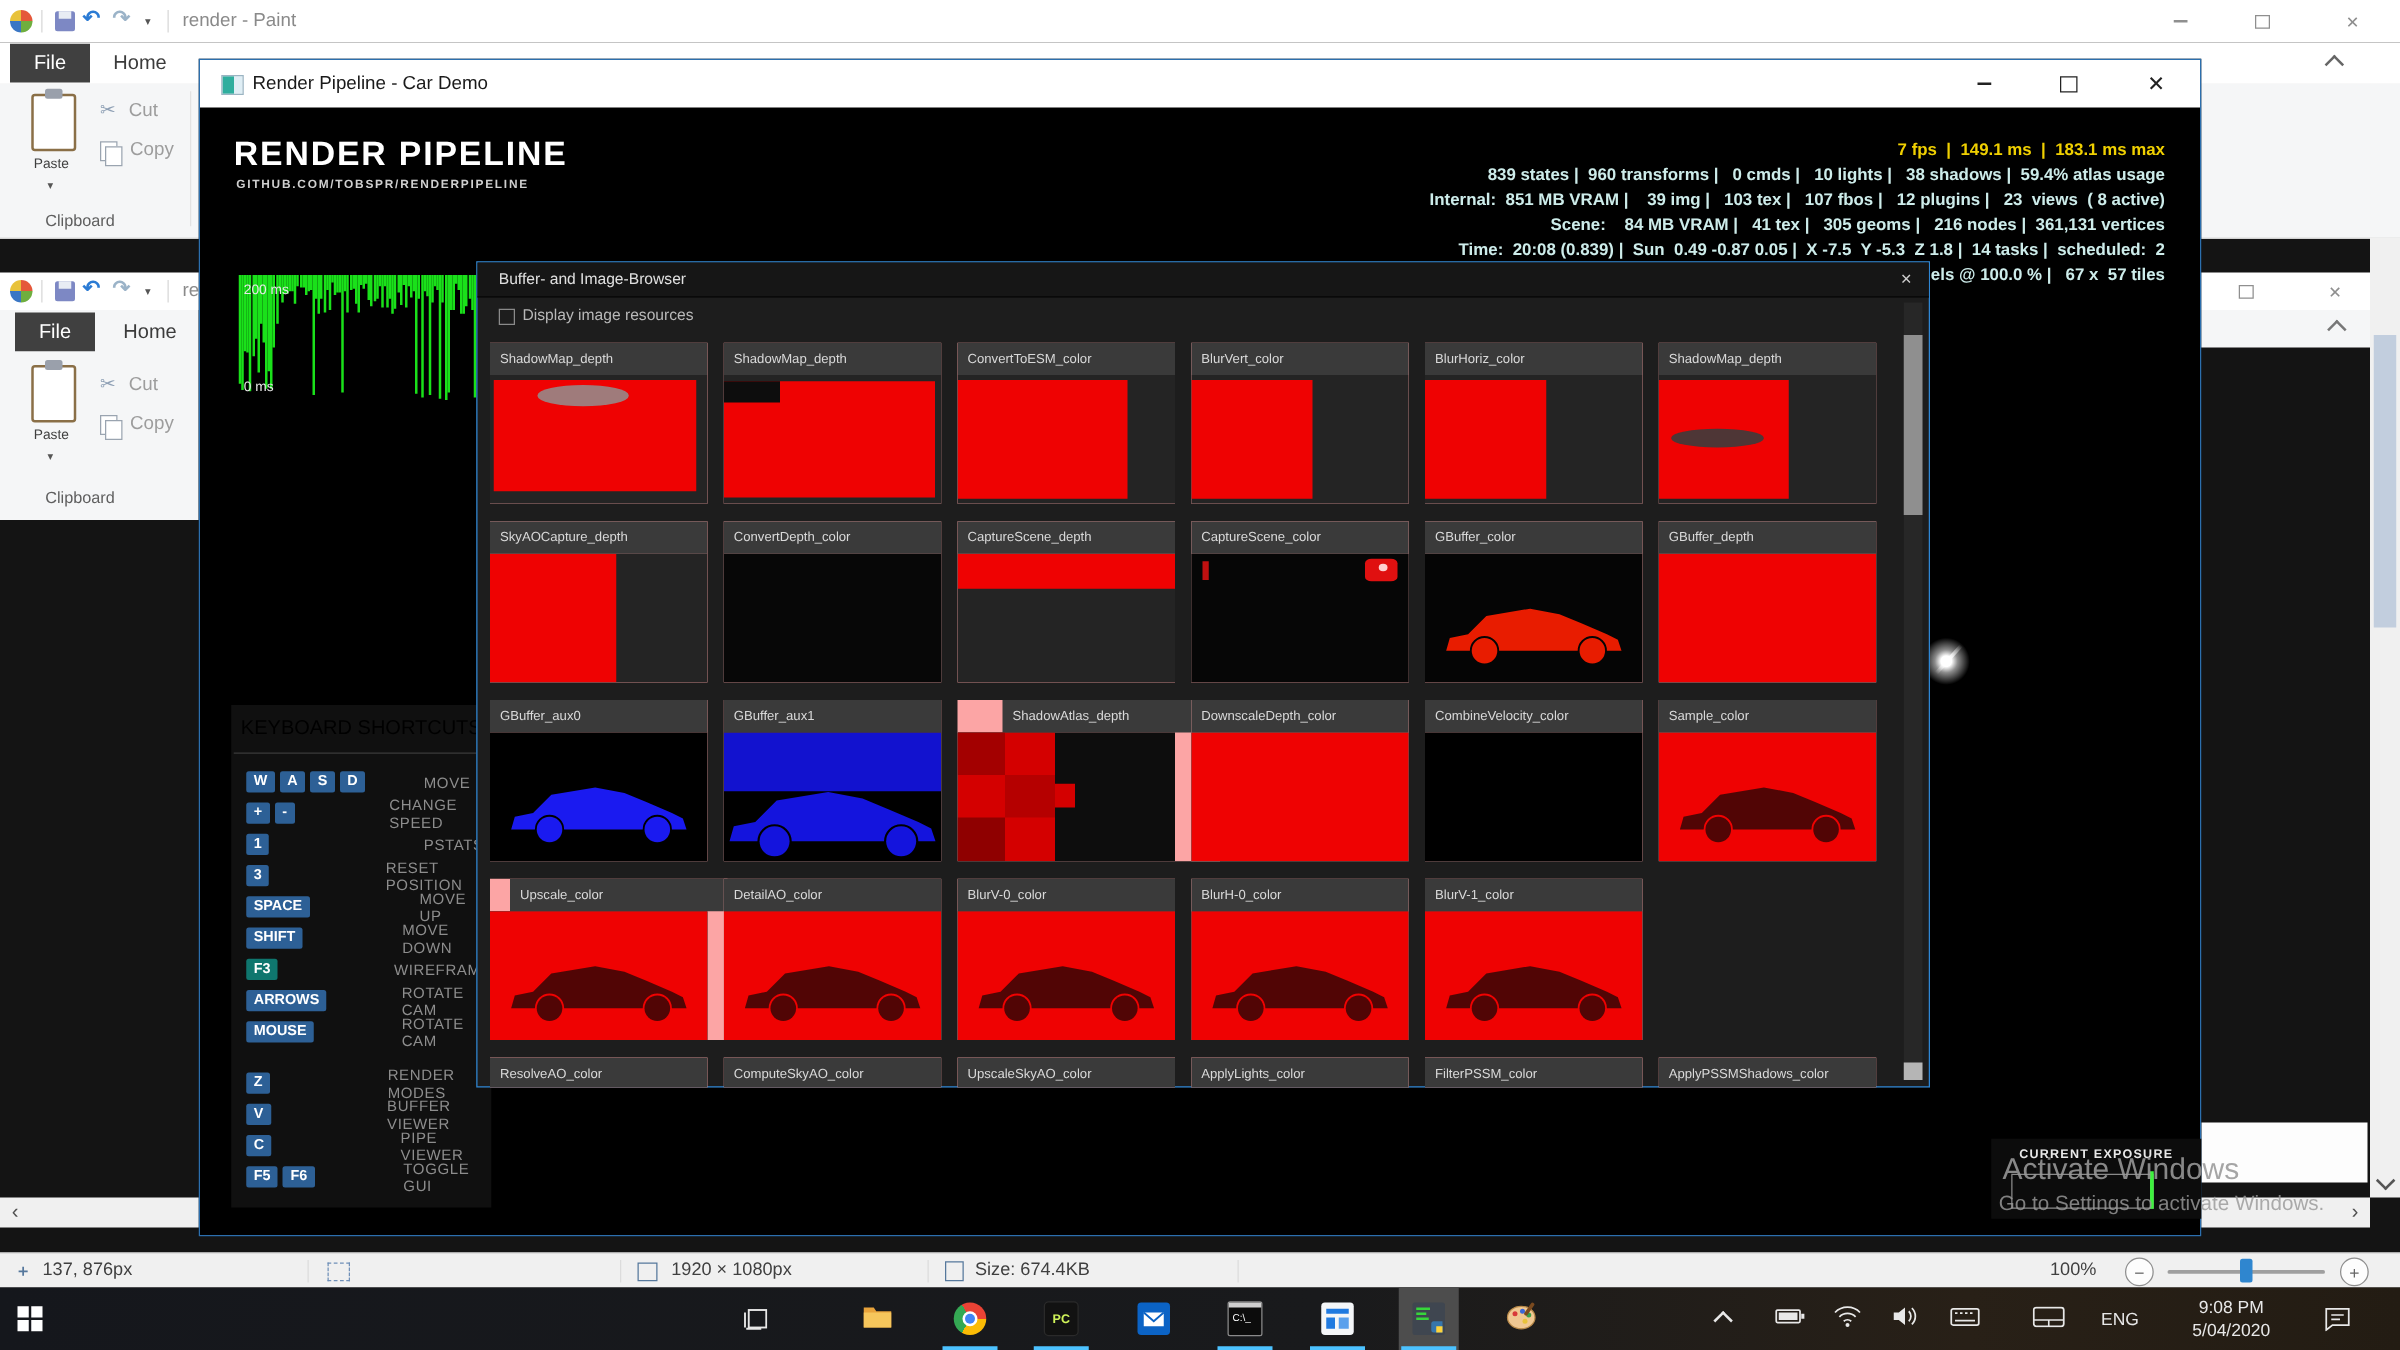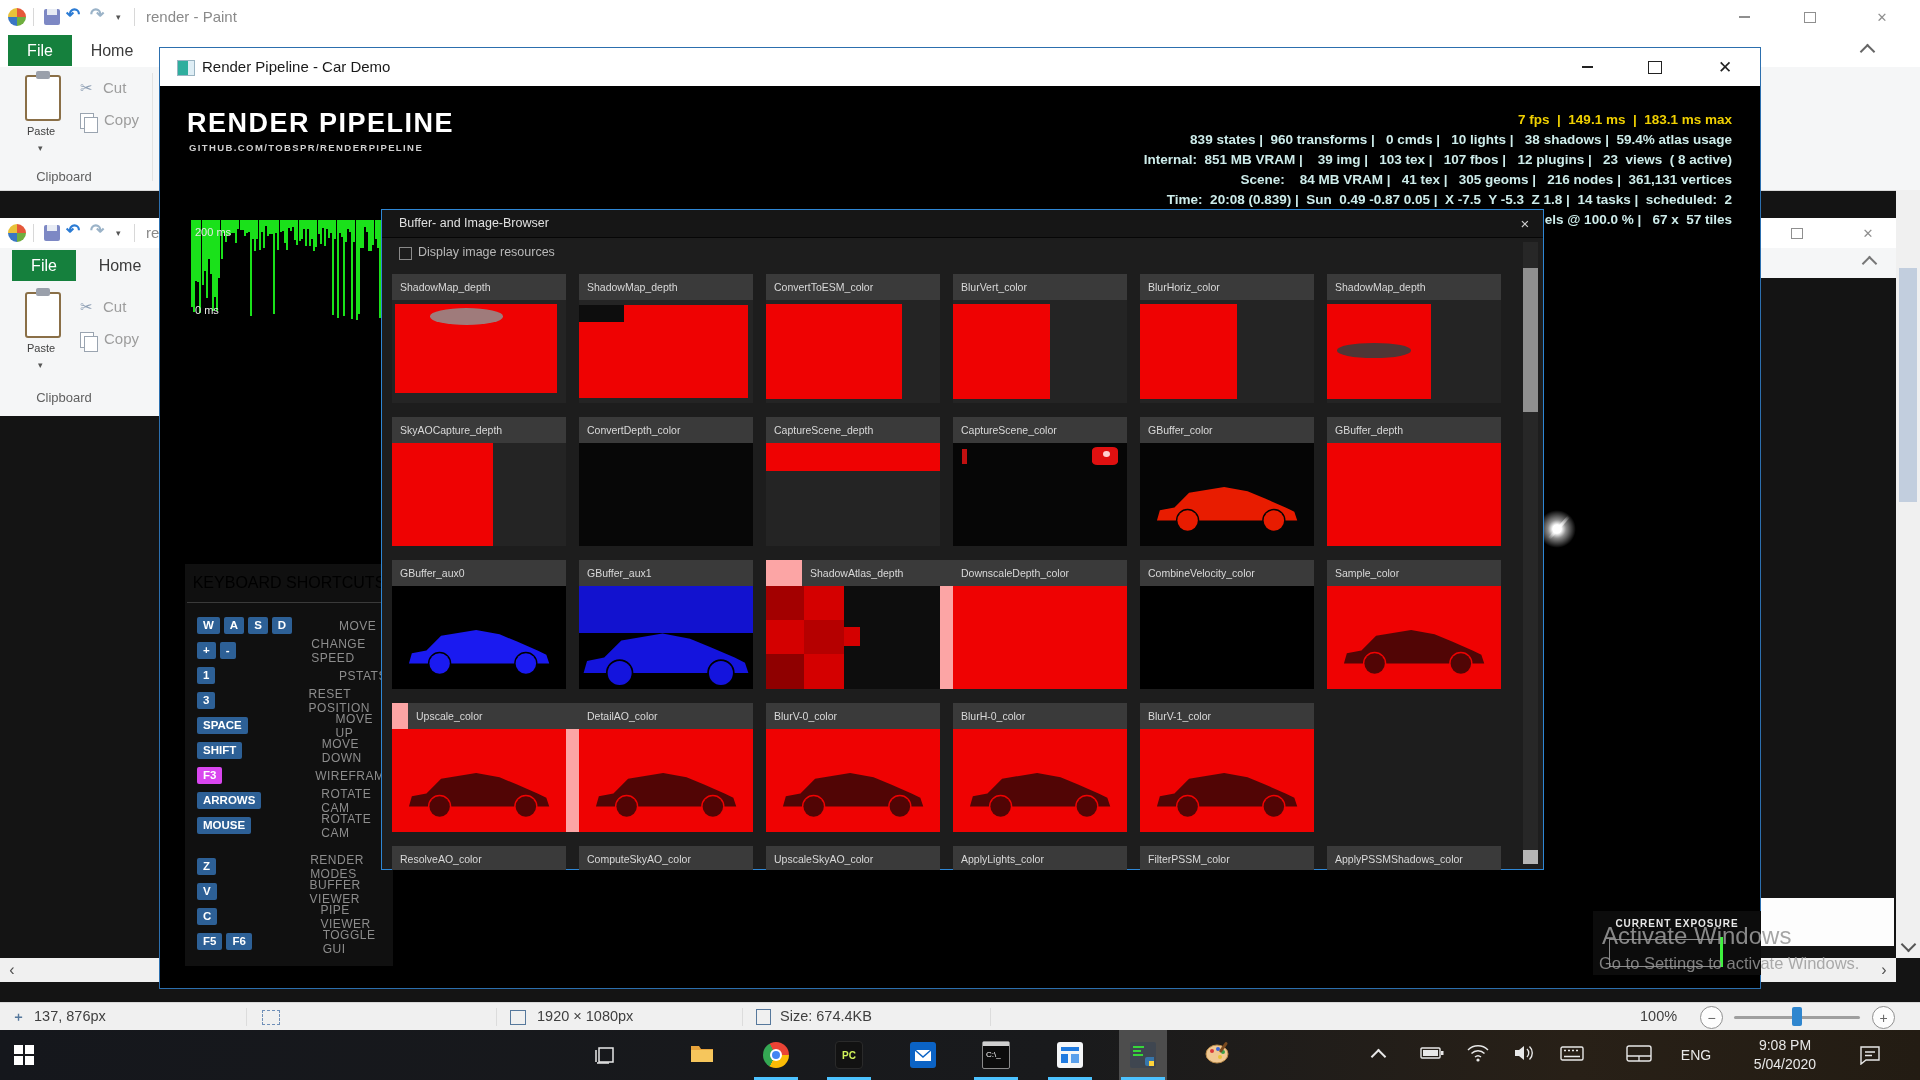--- a/index.html
+++ b/index.html
@@ -9,21 +9,21 @@
   .ctr{display:flex;align-items:center;justify-content:center;}
   
   .pt-titlebar{left:0;top:0;width:1920px;height:34px;background:#fff;}
   .pt-title{color:#8a8a8a;font-size:15px;line-height:34px;}
   .qat-sep{width:1px;height:18px;background:#d8d8d8;top:8px;}
   .winbtn{width:56px;height:34px;color:#8f8f8f;font-size:13px;}
   .minbar{width:11px;height:2px;background:currentColor;}
   .maxbox{width:10px;height:9px;border:1px solid currentColor;}
   .ribbon-tabs{left:0;top:34px;width:1920px;height:33px;background:#fff;border-bottom:1px solid #e3e3e3;}
   .ribbon-body{left:0;top:67px;width:1920px;height:123px;background:#f5f6f7;border-bottom:1px solid #d9d9d9;}
-  .tab-file{background:#15803d;color:#fff;font-size:16px;}
+  .tab-file{background:#404040;color:#fff;font-size:16px;}
   .tab-plain{color:#3b3b3b;font-size:16px;}
   .chev-up{width:9px;height:9px;border-left:2px solid #666;border-top:2px solid #666;transform:rotate(45deg);}
   .chev-down{width:9px;height:9px;border-left:2px solid #555;border-top:2px solid #555;transform:rotate(225deg);}
   .rb-label{font-size:11px;color:#3f3f3f;}
   .rb-label-dis{font-size:15px;color:#9d9d9d;}
   .grp-label{font-size:13px;color:#5f5f5f;}
   .clipico{position:absolute;width:32px;height:42px;background:#fff;border:2px solid #8a6f47;border-radius:3px;}
   .clipico:before{content:"";position:absolute;top:-6px;left:50%;transform:translateX(-50%);width:14px;height:8px;background:#9aa0ab;border-radius:2px;}
   .copyico{width:12px;height:14px;border:1px solid #9aa4b0;background:#fff;}
   .copyico:before{content:"";position:absolute;margin-left:3px;margin-top:3px;width:12px;height:14px;border:1px solid #9aa4b0;background:#fff;}
@@ -356,21 +356,21 @@
             <div class="sc-action">MOVE UP</div>
           </div>
           <div class="sc-row">
             <div class="sc-keys">
               <div class="kcap" style="background: rgb(45, 96, 150);">SHIFT</div>
             </div>
             <div class="sc-action">MOVE DOWN</div>
           </div>
           <div class="sc-row">
             <div class="sc-keys">
-              <div class="kcap" style="background: #d946ef;">F3</div>
+              <div class="kcap" style="background: #0f766e;">F3</div>
             </div>
             <div class="sc-action">WIREFRAME</div>
           </div>
           <div class="sc-row">
             <div class="sc-keys">
               <div class="kcap" style="background: rgb(45, 96, 150);">ARROWS</div>
             </div>
             <div class="sc-action">ROTATE CAM</div>
           </div>
           <div class="sc-row">

